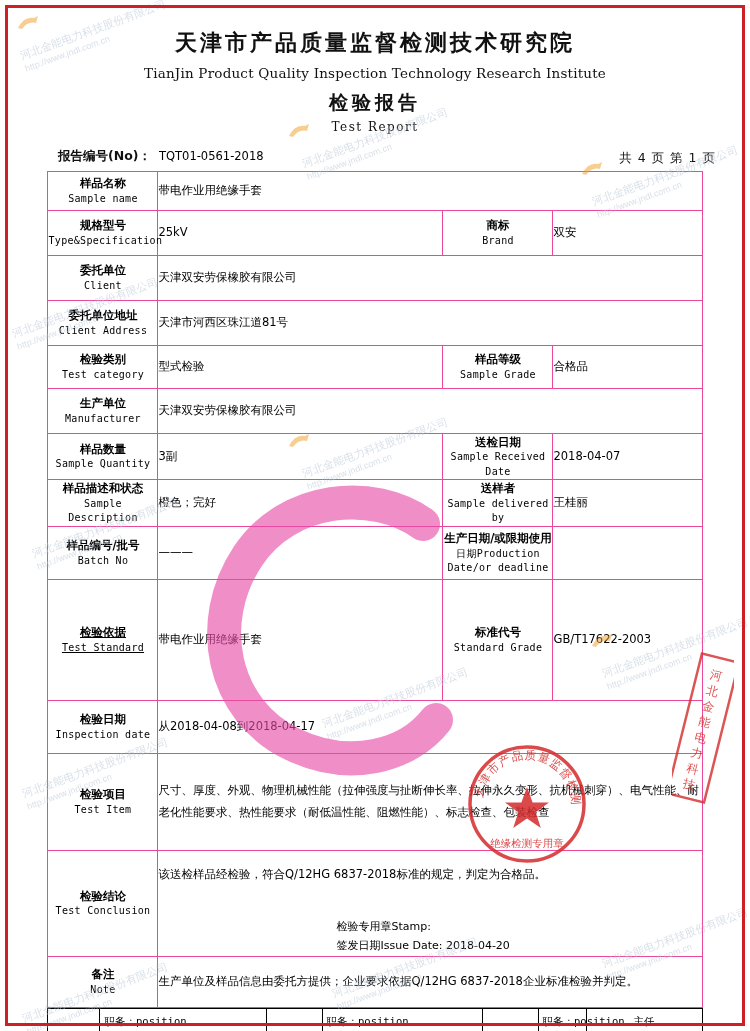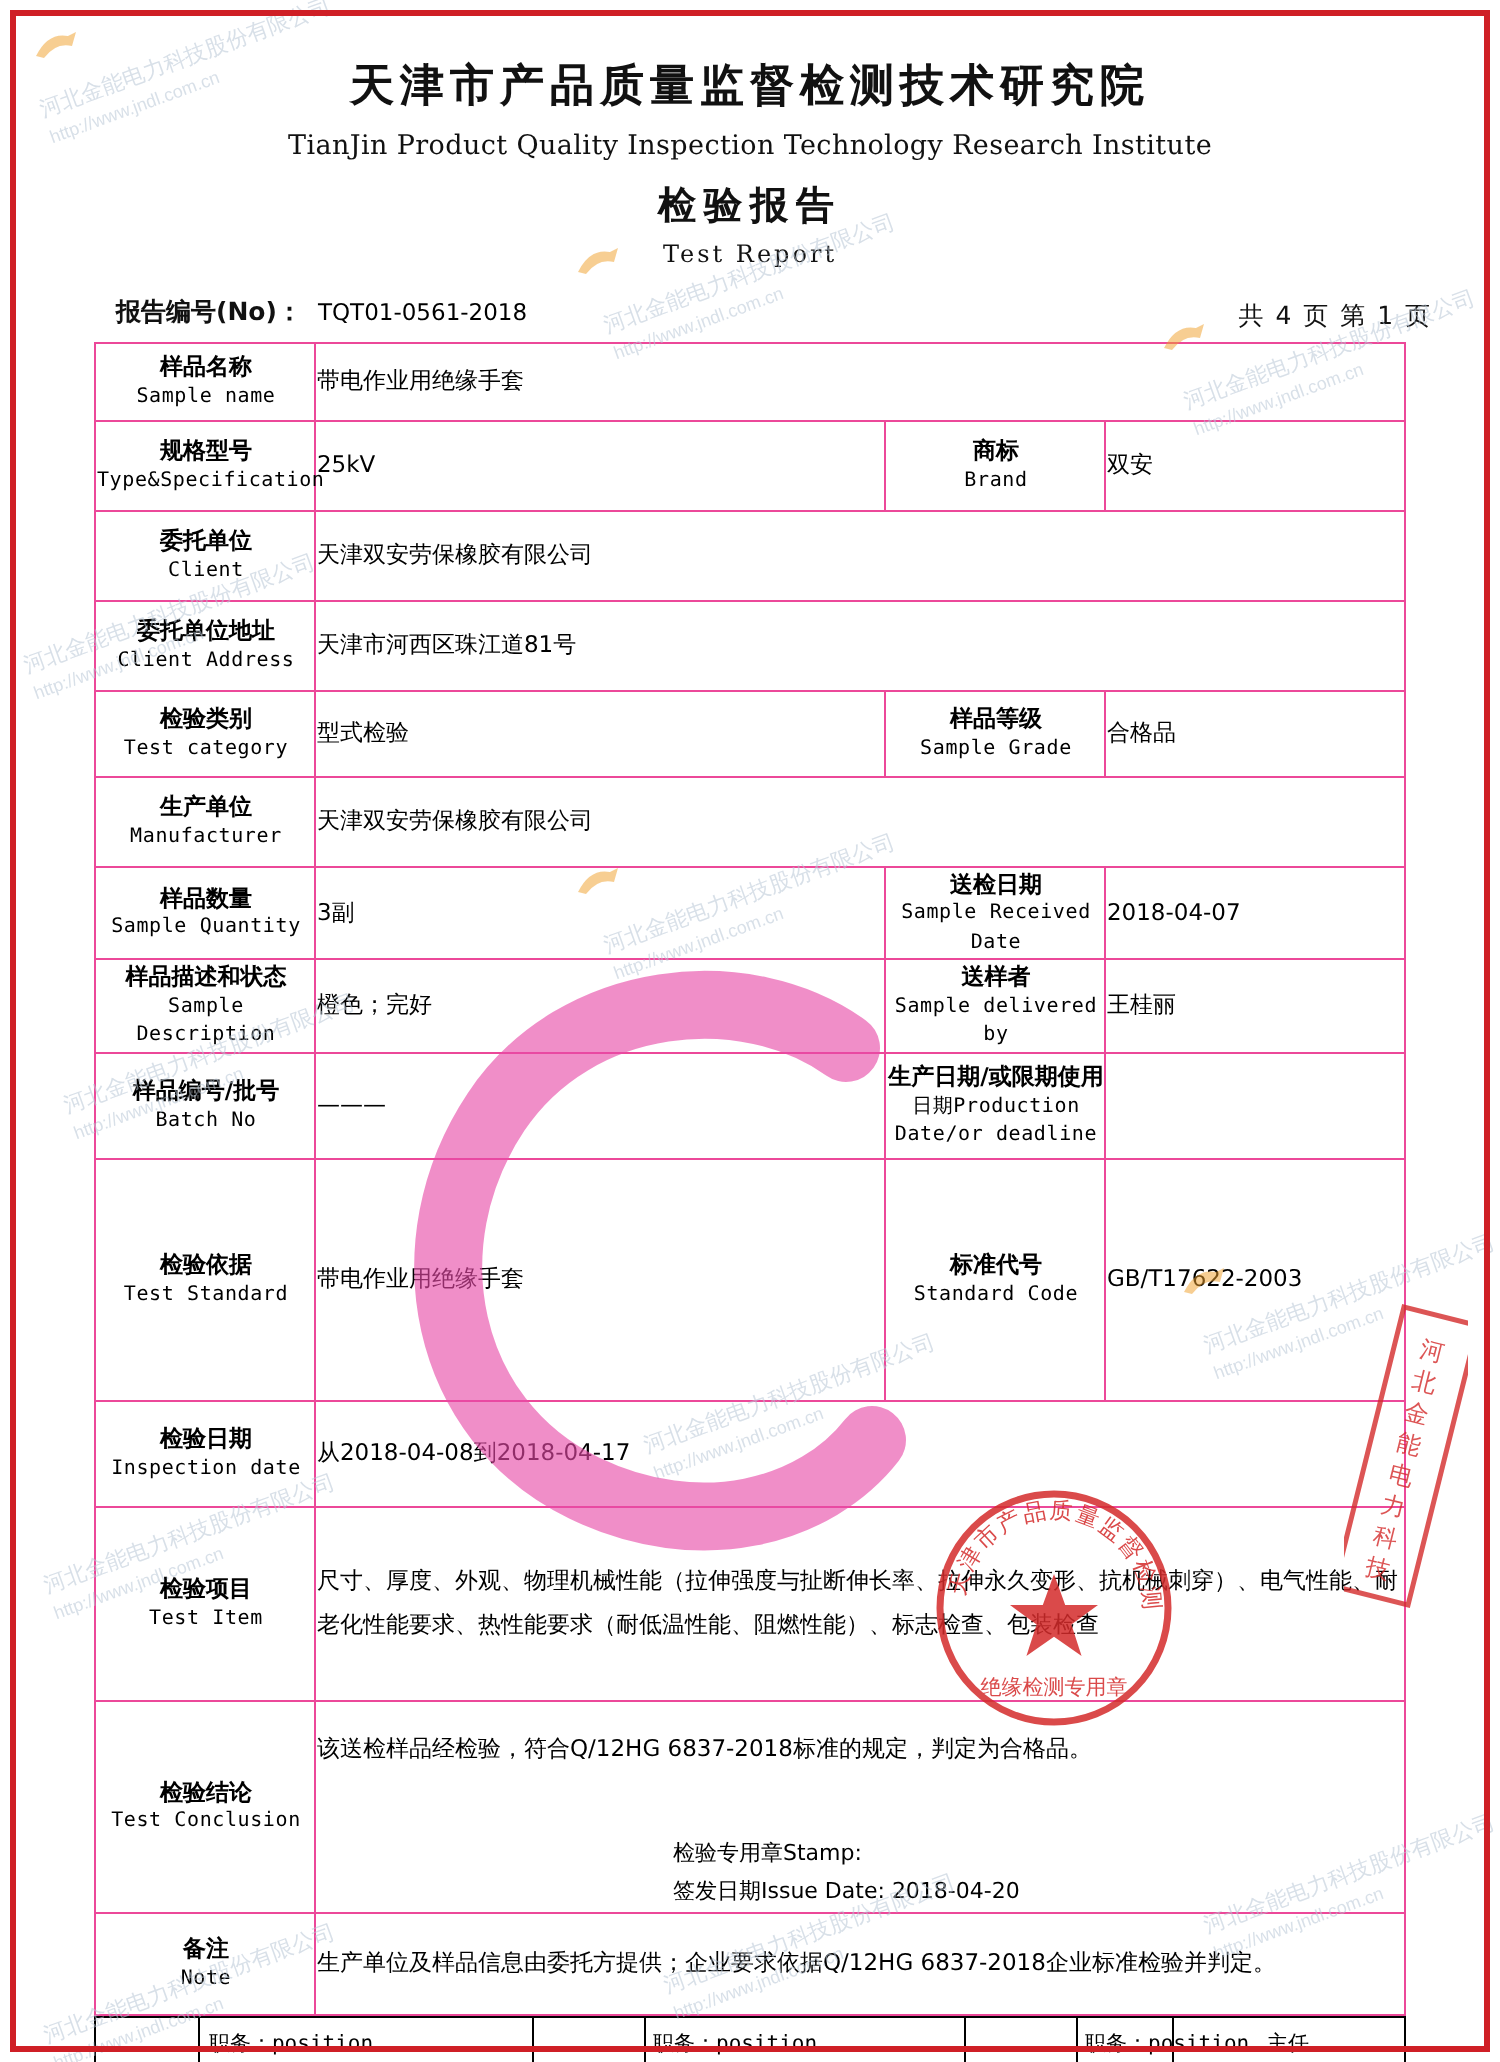--- a/index.html
+++ b/index.html
@@ -380,28 +380,28 @@
           <td class="val">———</td>
           <td class="lbl">
             <span>生产日期/或限期使用</span>
             <span class="en" style="white-space:pre-line">日期Production
 Date/or deadline</span>
           </td>
           <td class="val"></td>
         </tr>
 
         <tr>
-          <td class="lbl" style="height:120px;">
+          <td class="lbl" style="height:120px;text-decoration:underline;">
             <span>检验依据</span>
             <span class="en">Test Standard</span>
           </td>
           <td class="val">带电作业用绝缘手套</td>
           <td class="lbl">
             <span>标准代号</span>
-            <span class="en">Standard Code</span>
+            <span class="en">Standard Grade</span>
           </td>
           <td class="val">GB/T17622-2003</td>
         </tr>
 
         <tr>
           <td class="lbl" style="height:52px;">
             <span>检验日期</span>
             <span class="en">Inspection date</span>
           </td>
           <td class="val" colspan="3">从2018-04-08到2018-04-17</td>

